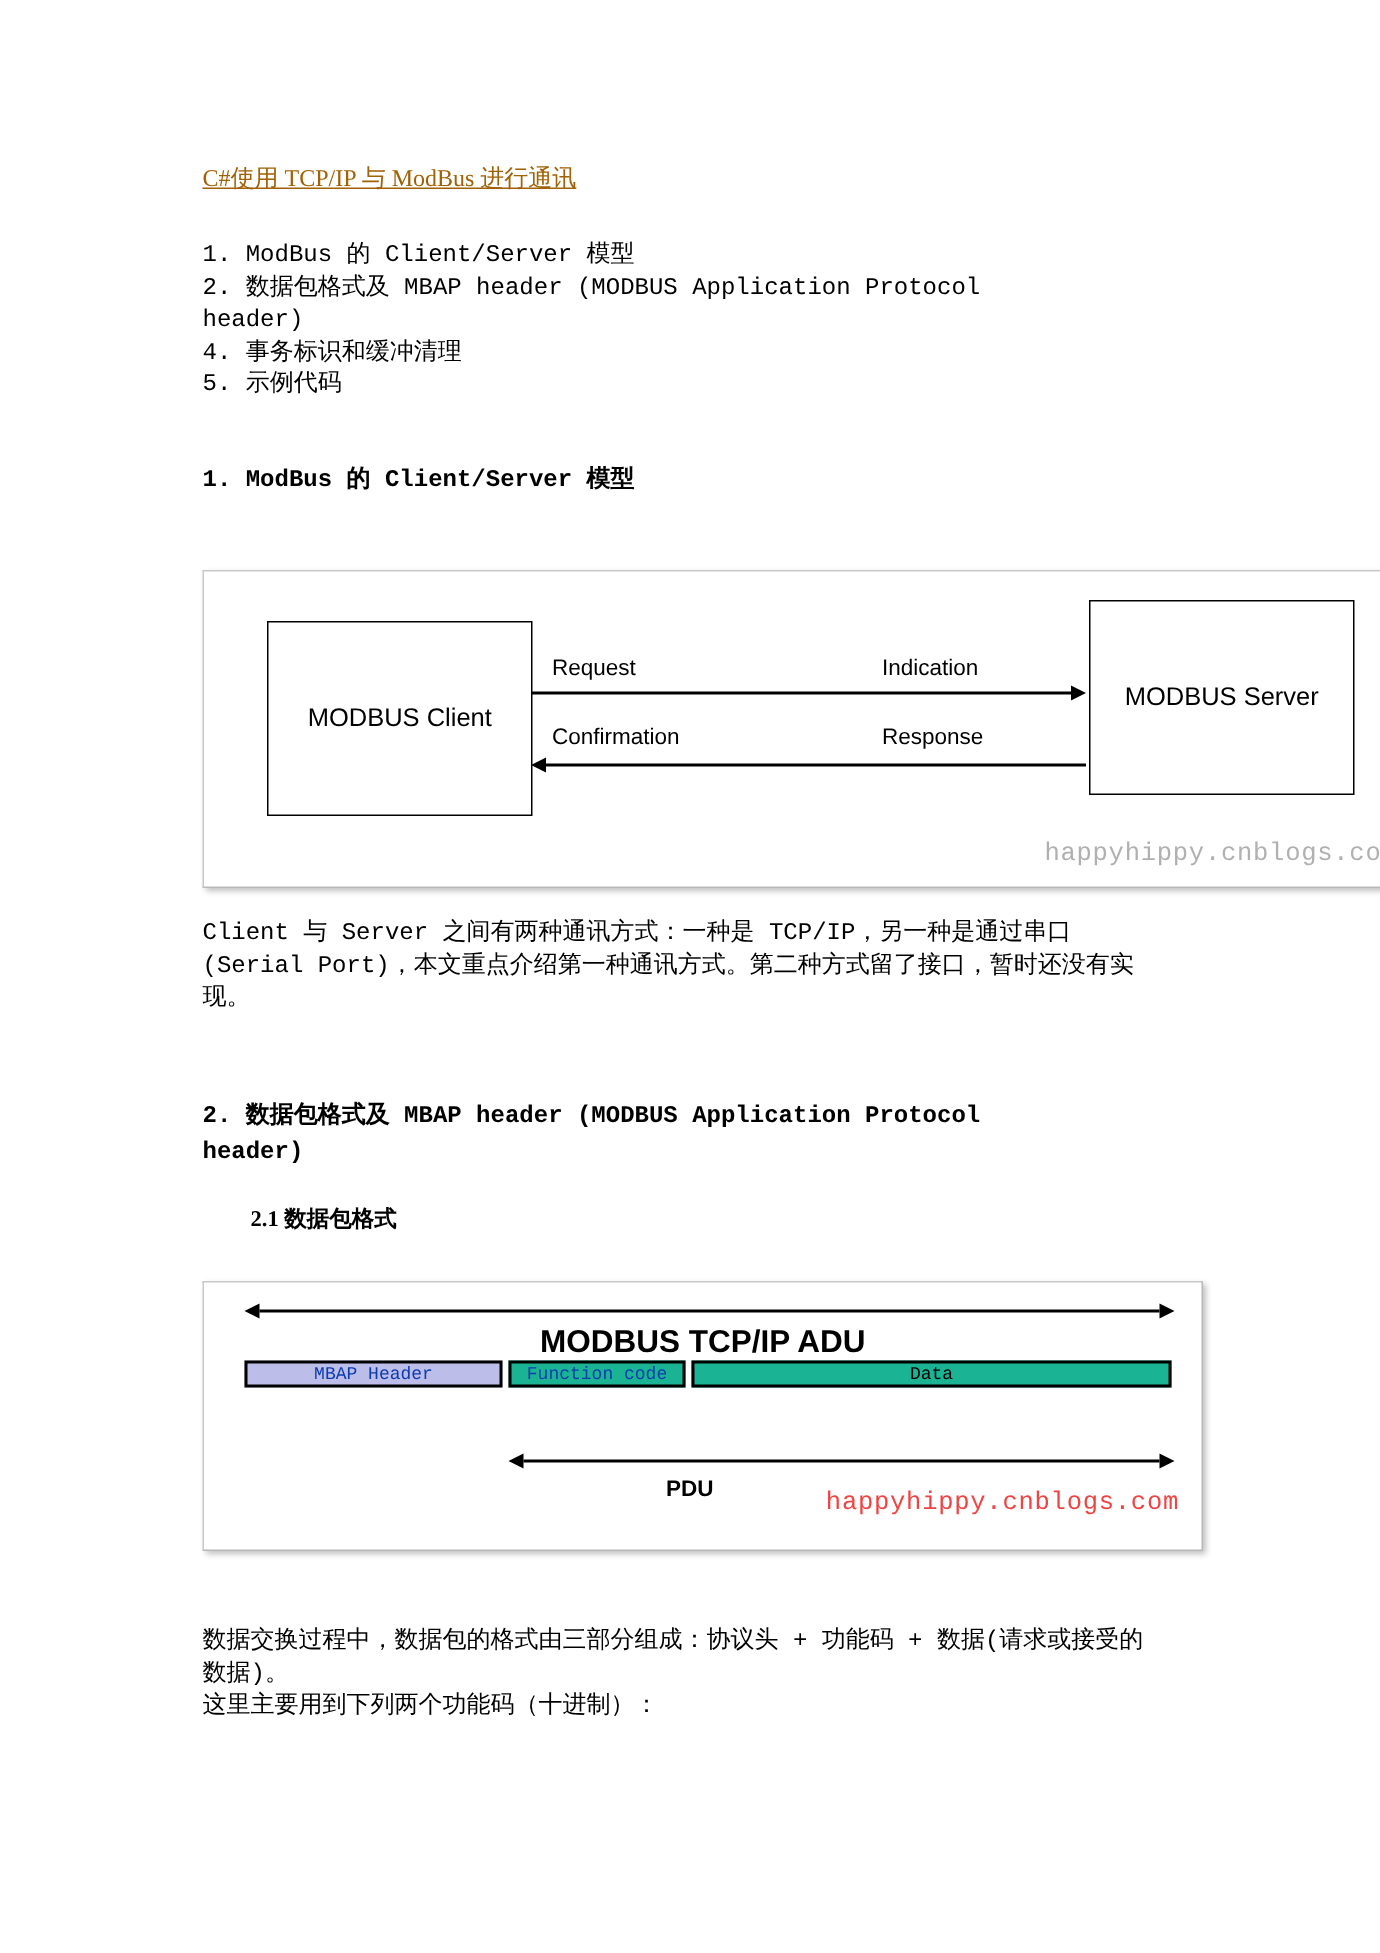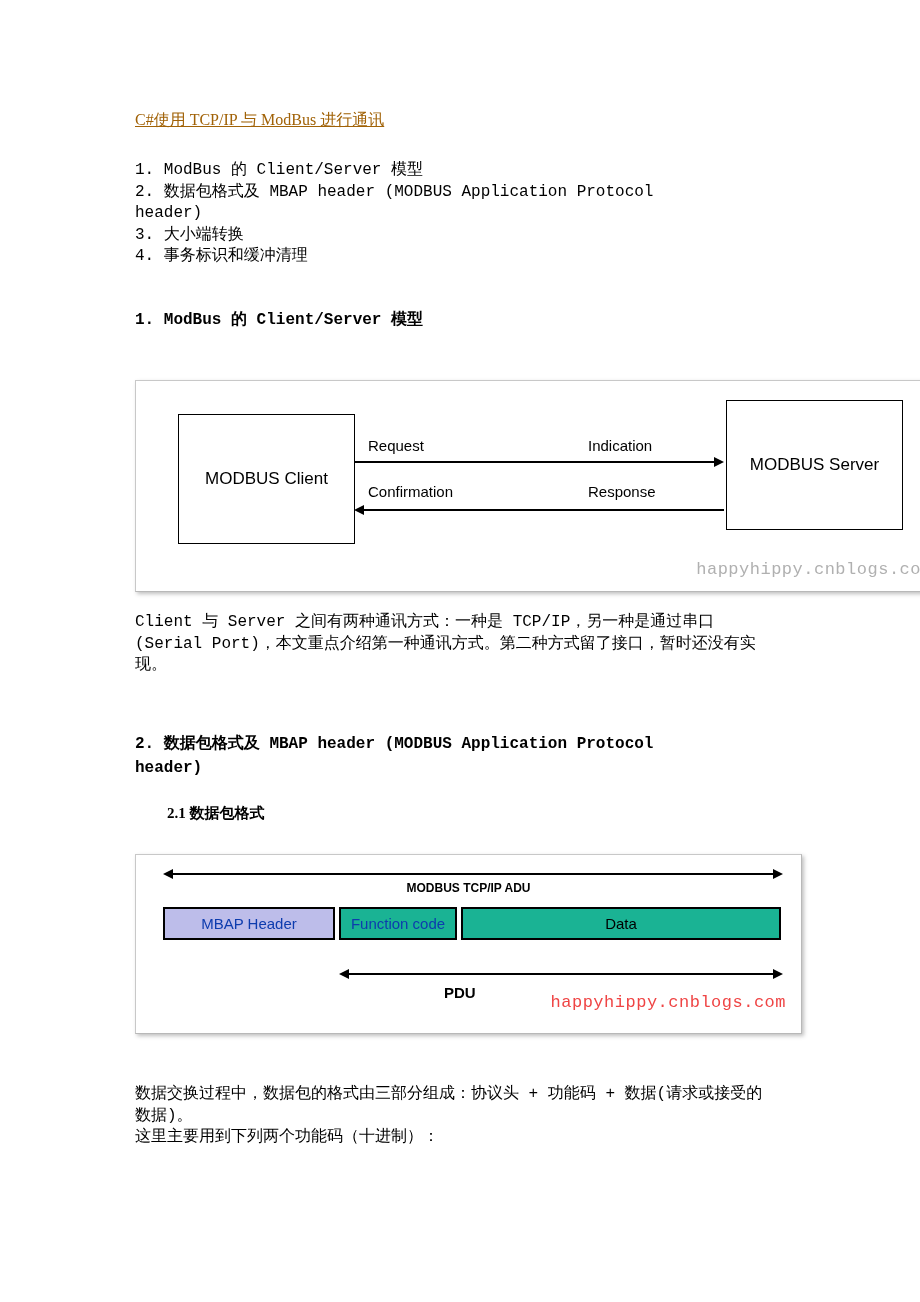--- a/index.html
+++ b/index.html
@@ -127,36 +127,36 @@
     background: #fff;
     position: relative;
   }
   .d2-title {
     position: absolute;
     top: 24px;
     left: 0; right: 0;
     text-align: center;
     font-family: Arial, sans-serif;
     font-weight: bold;
-    font-size: 12px;
+    font-size: 21px;
   }
   .d2-row {
     position: absolute;
     top: 52px;
     left: 27px;
     display: flex;
   }
   .d2-cell {
-    height: 33px;
+    height: 18px;
     border: 2px solid #000;
     display: flex;
     align-items: center;
     justify-content: center;
-    font-family: Liberation Sans, sans-serif;
-    font-size: 15px;
+    font-family: Liberation Mono, monospace;
+    font-size: 12px;
     box-sizing: border-box;
   }
   .c-mbap { width: 172px; background: #BDBDEA; color: #0D3CAE; margin-right: 4px;}
   .c-fc   { width: 118px; background: #1AB394; color: #0D3CAE; margin-right: 4px;}
   .c-data { width: 320px; background: #1AB394; color: #000; }
   .d2-pdu {
     position: absolute;
     top: 127px;
     left: 0; right: 0;
     text-align: center;
@@ -176,22 +176,22 @@
 </style>
 </head>
 <body>
 
 <div class="page">
   <a class="title-link">C#使用 TCP/IP 与 ModBus 进行通讯</a>
 
   <div class="toc">
     <div>1.  ModBus 的 Client/Server 模型</div>
     <div>2.  数据包格式及 MBAP header (MODBUS Application Protocol header)</div>
-    <div>3.  大小端转换</div>
     <div>4.  事务标识和缓冲清理</div>
+    <div>5.  示例代码</div>
   </div>
 
   <div class="section-h">1.  ModBus 的 Client/Server 模型</div>
 
   <div class="diagram1">
     <div class="d1-box d1-client">MODBUS Client</div>
     <div class="d1-box d1-server">MODBUS Server</div>
 
     <div class="d1-lbl" style="left:232px;top:54px;">Request</div>
     <div class="d1-lbl" style="left:452px;top:54px;">Indication</div>

